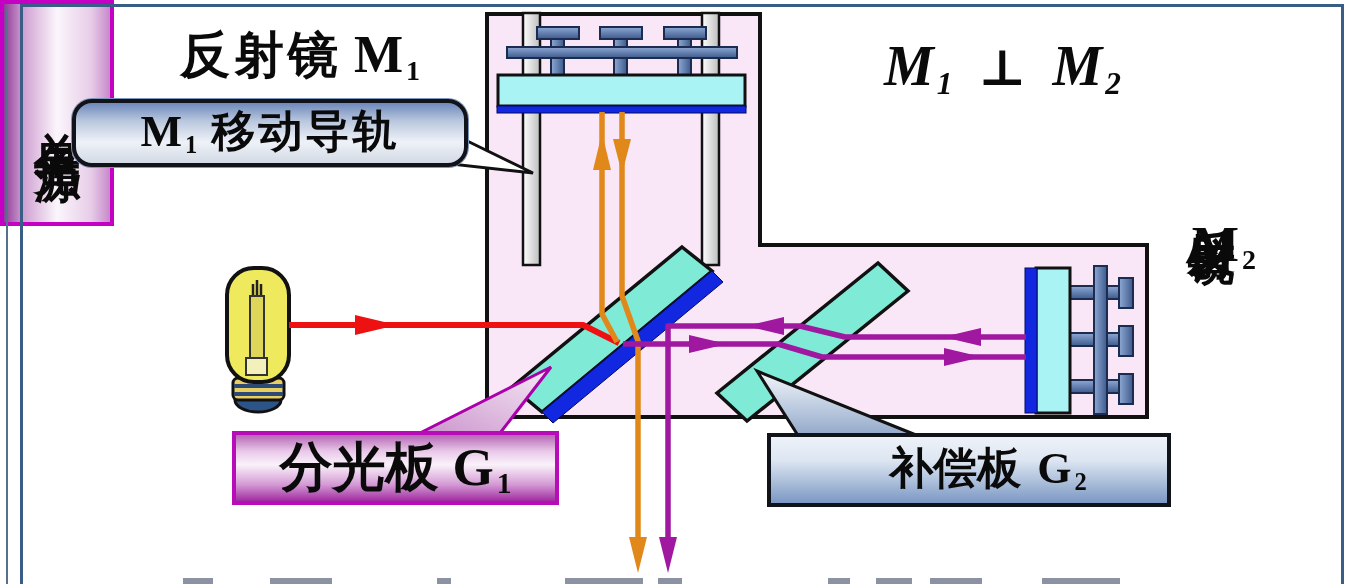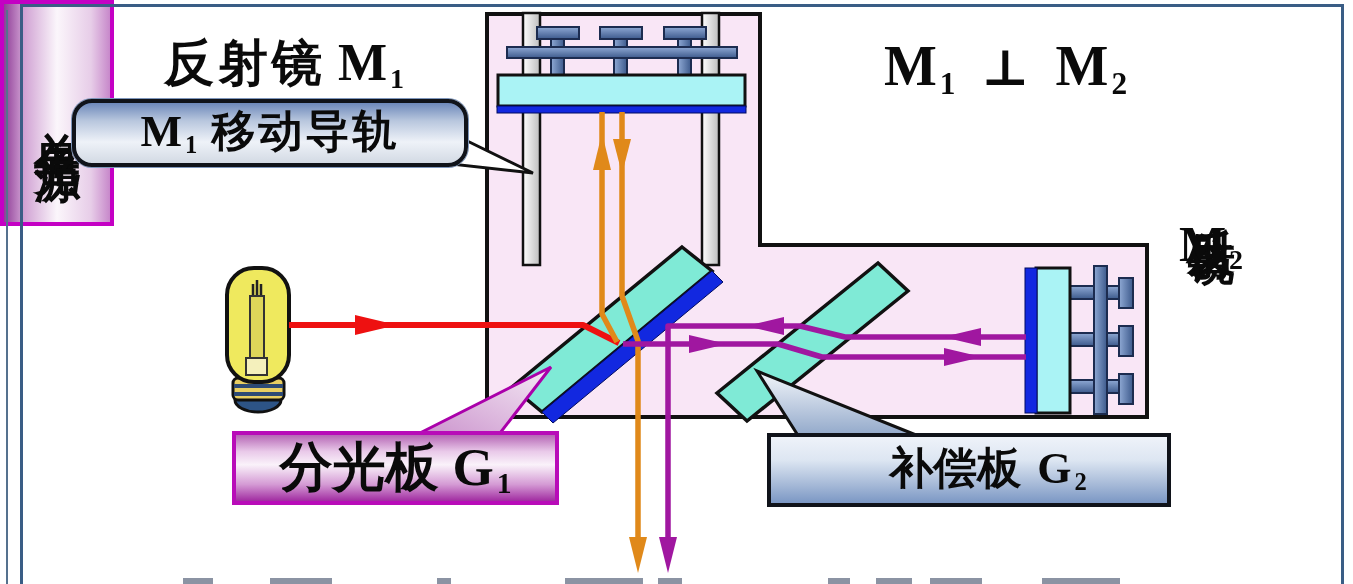--- a/index.html
+++ b/index.html
@@ -7,29 +7,29 @@
          font-family:"Liberation Serif","DejaVu Serif",serif;color:#0a0a0a;}
   #diagram-svg{position:absolute;left:0;top:0;}
   .lbl{position:absolute;white-space:nowrap;font-weight:bold;}
   .sub{font-size:0.56em;vertical-align:-0.28em;margin-left:3px;font-weight:bold;}
   
   .frame-outer-line{position:absolute;left:6px;top:10px;width:2px;height:574px;background:#55718e;}
   .frame-top{position:absolute;left:20px;top:4px;width:1324px;height:3px;background:#3a5d85;}
   .frame-left{position:absolute;left:20px;top:4px;width:3px;height:580px;background:#3a5d85;}
   .frame-right{position:absolute;left:1341px;top:4px;width:3px;height:580px;background:#3a5d85;}
   
-  #mirror1-title{left:164px;top:22px;font-size:50px;letter-spacing:4px;margin-top:8px;}
+  #mirror1-title{left:180px;top:22px;font-size:50px;letter-spacing:4px;}
   #mirror1-title .sym{font-size:52px;margin-left:12px;letter-spacing:0;}
   
   #guide-box{left:72px;top:99px;width:388px;height:60px;border:4px solid #10131a;border-radius:20px;
     background:linear-gradient(180deg,#6d88ba 0%,#b9c7de 30%,#eef2f8 65%,#d3dae4 100%);
     text-align:center;line-height:58px;font-size:44px;box-shadow:0 0 0 1px #7e96bb;}
   #guide-box .zh{margin-left:14px;letter-spacing:3px;}
   
-  #perp-note{left:884px;top:34px;font-size:56px;}
+  #perp-note{left:884px;top:34px;font-size:56px;font-style:italic;}
   #perp-note .op{margin:0 26px;font-size:50px;}
   
   #source-box{left:68px;top:205px;width:106px;height:218px;border:4px solid #c400c4;
     background:linear-gradient(90deg,#8f3d97 0%,#cf9fd2 18%,#fbf6fb 50%,#e7cde8 82%,#c788ca 100%);
     display:flex;align-items:center;justify-content:center;}
   #source-box .vtext{writing-mode:vertical-rl;text-orientation:upright;font-size:46px;
     letter-spacing:9px;font-weight:bold;}
   
   #g1-box{left:232px;top:431px;width:319px;height:66px;border:4px solid #b80cb8;
     background:linear-gradient(180deg,#b567b5 0%,#e9c9e9 25%,#faf2fa 45%,#d49ad4 75%,#a12ca1 100%);
@@ -37,21 +37,21 @@
   #g1-box .sym{margin-left:14px;}
   
   #g2-box{left:767px;top:433px;width:358px;height:66px;border:4px solid #10131a;
     background:linear-gradient(180deg,#eef2f9 0%,#dde6f2 35%,#a9bcd9 70%,#7b97c4 100%);
     text-align:center;line-height:64px;font-size:44px;padding-left:38px;}
   #g2-box .sym{margin-left:16px;}
   
   #mirror2-label{left:1166px;top:188px;width:90px;text-align:center;}
   #mirror2-label .vtext{writing-mode:vertical-rl;text-orientation:upright;font-size:48px;
     letter-spacing:5px;line-height:64px;font-weight:bold;}
-  #mirror2-label .sym{display:block;font-size:50px;margin-top:8px;}
+  #mirror2-label .sym{display:block;font-size:50px;margin-top:8px;text-align:right;}
 </style>
 </head>
 <body>
 
 <div id="stage">
 
   <div class="frame-outer-line"></div>
   <div class="frame-top"></div>
   <div class="frame-left"></div>
   <div class="frame-right"></div>

